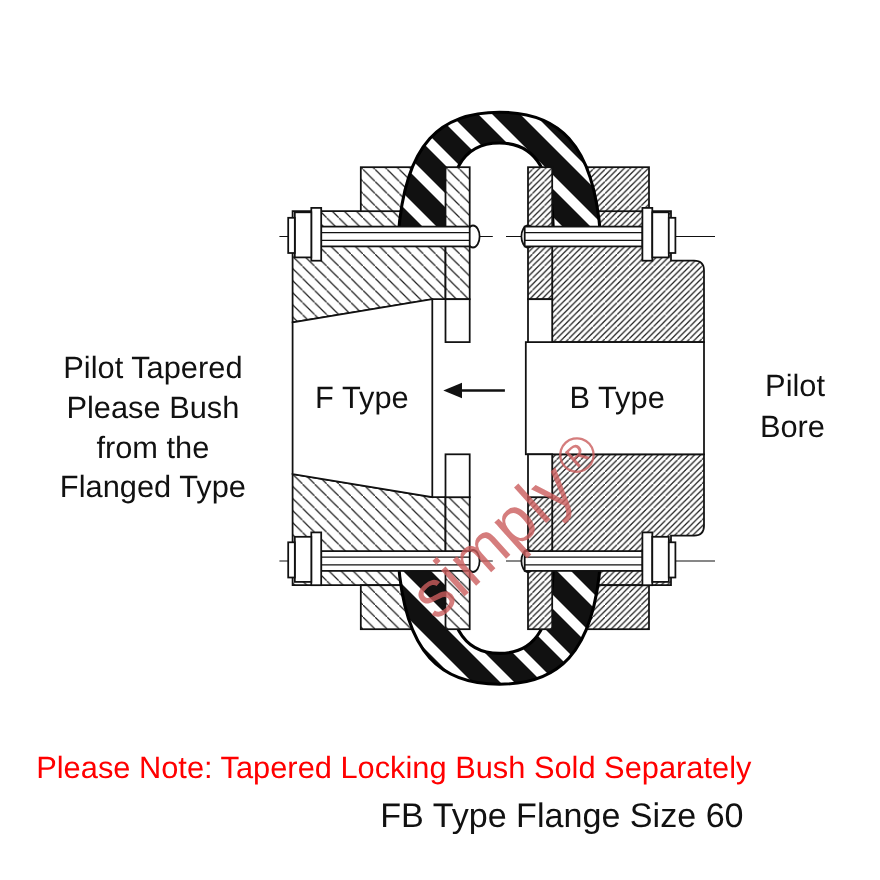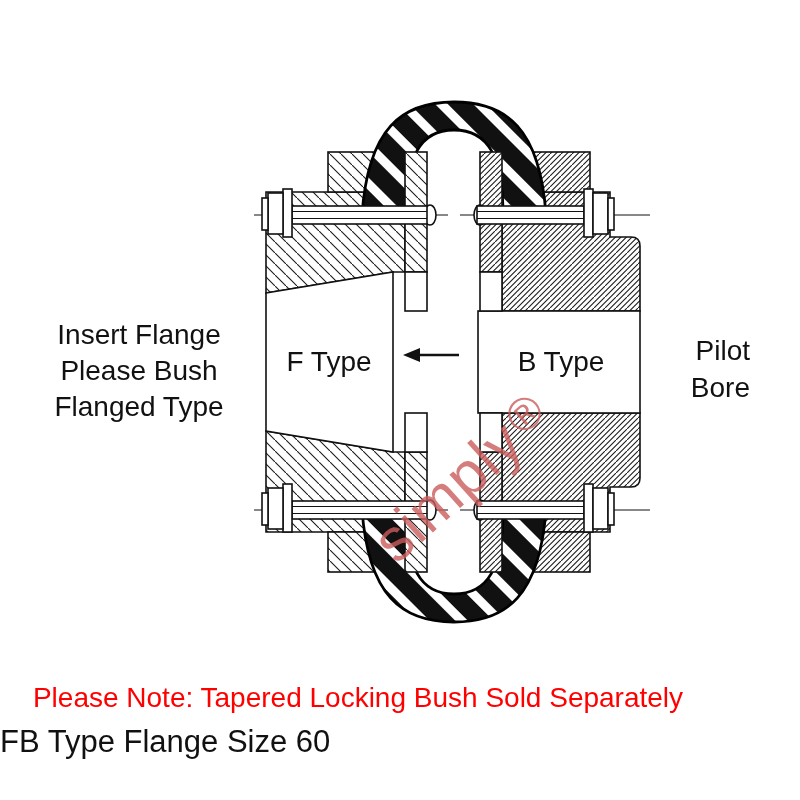--- a/index.html
+++ b/index.html
@@ -15,21 +15,21 @@
   .pilot-note span{display:block;}
   .watermark{
     left:330px;top:440px;width:264px;height:76px;
     display:flex;align-items:center;justify-content:center;
     transform:rotate(-42deg);
     color:rgba(202,92,92,0.8);
     font-size:60px;letter-spacing:1px;white-space:nowrap;
   }
   .watermark .reg{font-size:46px;line-height:1;margin-left:4px;transform:translateY(-6px);}
   .footer-note{left:0;width:716px;top:682px;text-align:center;font-size:28px;color:#ff0000;}
-  .footer-title{left:0;width:676px;top:724px;text-align:left;font-size:31px;color:#111;}
+  .footer-title{left:0;width:676px;top:724px;text-align:right;font-size:31px;color:#111;}
   .svg-label{font-family:"Liberation Sans",sans-serif;font-size:28px;fill:#111;}
 </style>
 </head>
 <body>
 
 <div class="stage">
 
   <svg width="800" height="800" viewBox="0 0 800 800">
     <defs>
 
@@ -111,22 +111,23 @@
     <g>
       <line x1="459" y1="355" x2="419" y2="355" stroke="#111" stroke-width="2.4"></line>
       <polygon points="403,355 420,348 420,362" fill="#111"></polygon>
     </g>
 
     <text x="329" y="371" text-anchor="middle" class="svg-label">F Type</text>
     <text x="561" y="371" text-anchor="middle" class="svg-label">B Type</text>
   </svg>
 
   <div class="txt left-note">
-    <span>Insert Flange</span>
+    <span>Pilot Tapered</span>
     <span>Please Bush</span>
+    <span>from the</span>
     <span>Flanged Type</span>
   </div>
 
   <div class="txt pilot-note">
     <span>Pilot</span>
     <span>Bore</span>
   </div>
 
   <div class="txt watermark">
     <span>simply</span>

